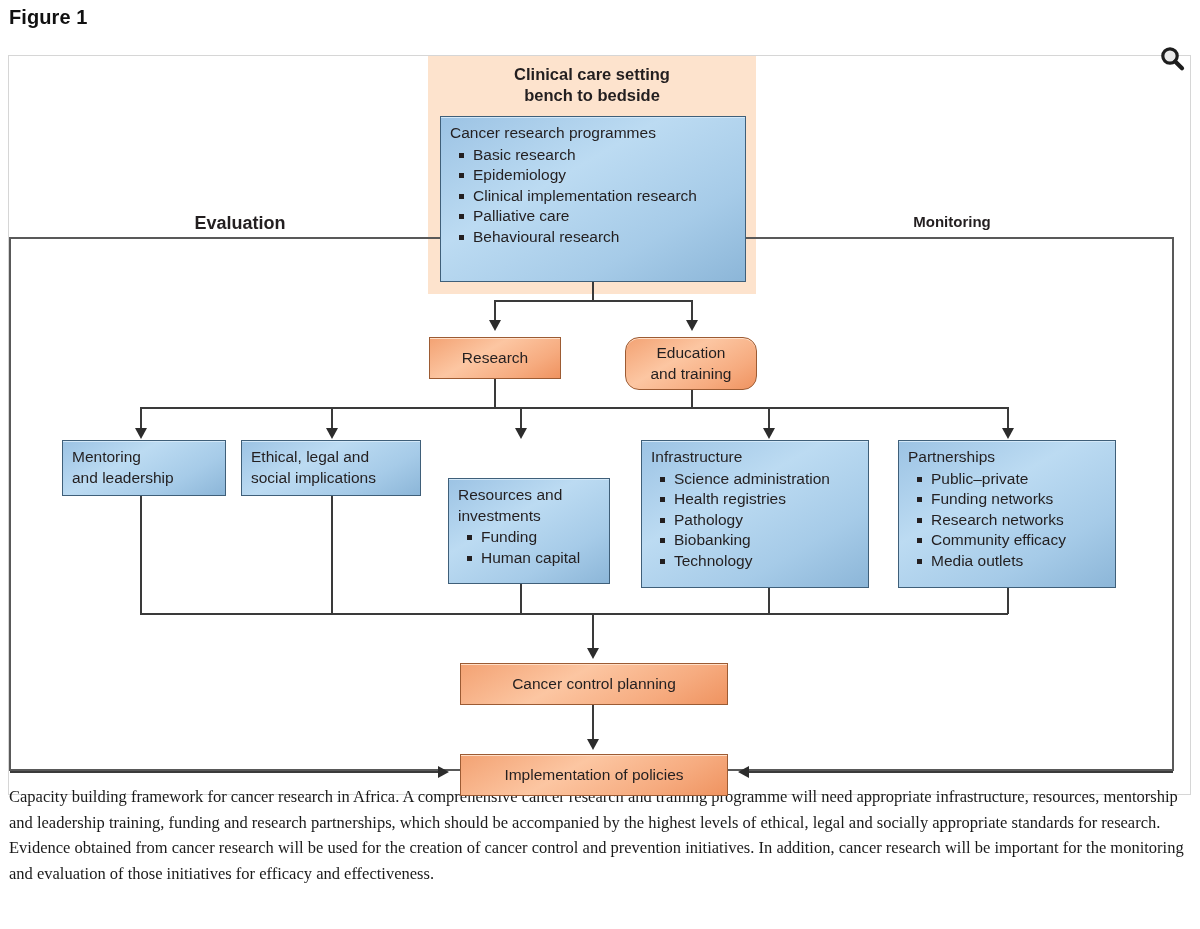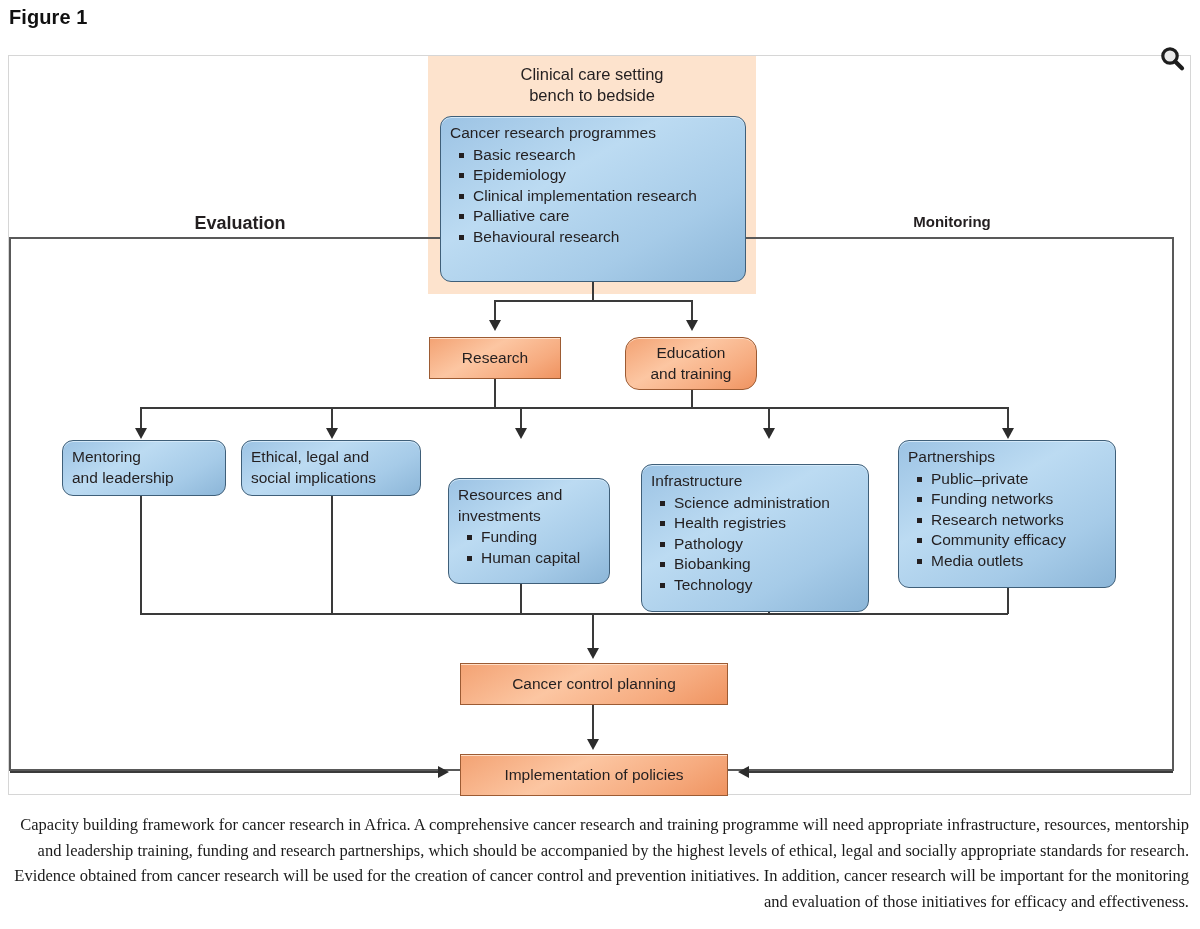--- a/index.html
+++ b/index.html
@@ -38,21 +38,21 @@
   }
   
   #clinical-band{
     position:absolute;left:428px;top:56px;width:328px;height:238px;
     background:#fde3cd;
     z-index:1;
   }
   #clinical-band-title{
     position:absolute;left:428px;top:64px;width:328px;
     text-align:center;
-    font-size:16.5px;font-weight:normal;line-height:21px;
+    font-size:16.5px;font-weight:bold;line-height:21px;
     color:#231f20;
     z-index:3;
   }
   
   #outcome-frame{
     position:absolute;left:9px;top:237px;
     width:1165px;height:534px;
     border:2px solid #595959;
     box-sizing:border-box;
     z-index:2;
@@ -90,21 +90,21 @@
   .blue{
     background:linear-gradient(150deg,#9cc3e4 0%,#bcdbf2 38%,#a6cbe8 72%,#8cb6d8 100%);
     border:1.6px solid #3f5f79;
     box-shadow:inset 0 1px 0 #d3e8f8;
   }
   .orange{
     background:linear-gradient(150deg,#f3a273 0%,#fcc6a2 40%,#f6ab7f 75%,#ef9360 100%);
     border:1.6px solid #9c5b33;
     box-shadow:inset 0 1px 0 #ffdfc8;
   }
-  .pad{padding:6px 27px 7px 9px;border-radius:11px;}
+  .pad{padding:6px 27px 7px 9px;}
   .center{display:flex;align-items:center;justify-content:center;text-align:center;padding:20px 6px;}
 
   
   .ln{position:absolute;background:#3a3a3a;z-index:8;}
   .lnh{height:1.6px;}
   .lnv{width:1.6px;}
   .arrow-down{
     position:absolute;z-index:9;
     width:0;height:0;
     border-left:6px solid transparent;
@@ -121,25 +121,25 @@
   .arrow-left{
     position:absolute;z-index:9;
     width:0;height:0;
     border-top:6px solid transparent;
     border-bottom:6px solid transparent;
     border-right:11px solid #2c2c2c;
   }
 
   
   #caption{
-    position:absolute;left:9px;top:812px;width:1180px;
+    position:absolute;left:9px;top:784px;width:1180px;
     font-family:"Liberation Serif", serif;
     font-size:16.5px;line-height:25.5px;
     color:#1a1a1a;
-    text-align:right;
+    text-align:left;
   }
 </style>
 </head>
 <body>
 
 <div id="figure-title">Figure 1</div>
 
 <div id="figure-panel"></div>
 
 <div id="zoom-icon">
@@ -215,21 +215,21 @@
 
   <div class="node blue pad" style="left:448px;top:440px;width:162px;height:106px;margin-top:38px;">
     <span>Resources and</span><br>
     <span>investments</span>
     <ul>
       <li>Funding</li>
       <li>Human capital</li>
     </ul>
   </div>
 
-  <div class="node blue pad" style="left:641px;top:464px;width:228px;height:148px;">
+  <div class="node blue pad" style="left:641px;top:440px;width:228px;height:148px;">
     <span class="node-title">Infrastructure</span>
     <ul>
       <li>Science administration</li>
       <li>Health registries</li>
       <li>Pathology</li>
       <li>Biobanking</li>
       <li>Technology</li>
     </ul>
   </div>
 

